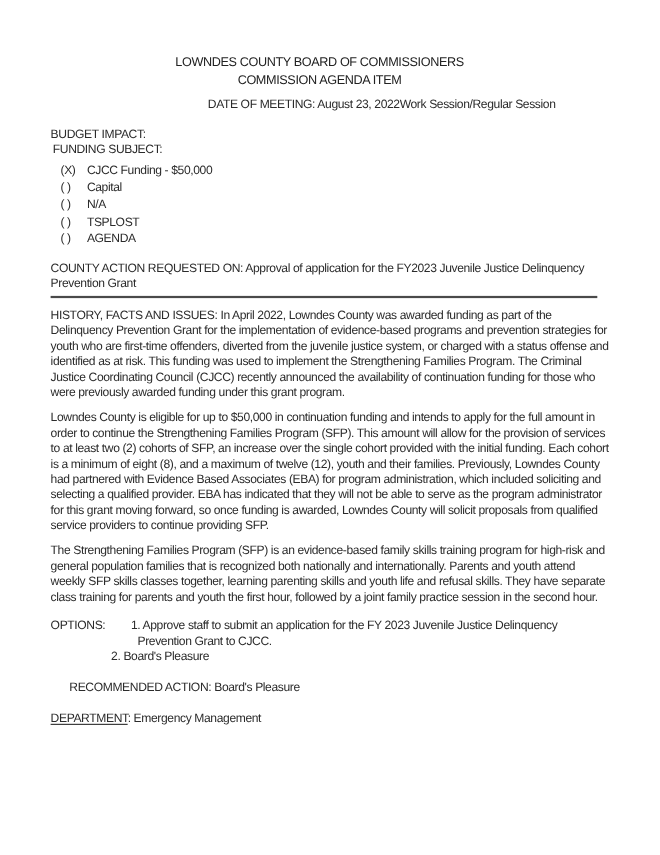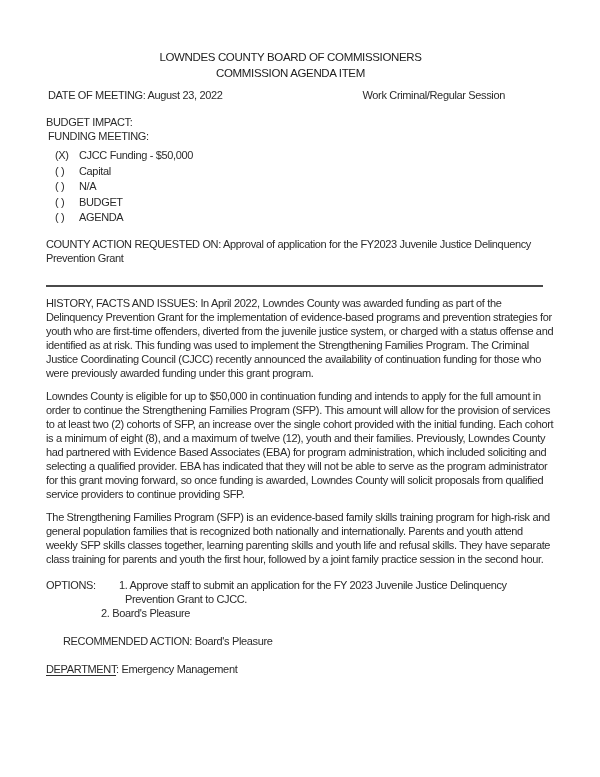--- a/index.html
+++ b/index.html
@@ -25,35 +25,35 @@
     line-height: 15.5px;
     color: #222222;
   }
   .subject-line {
     margin-top: 14px;
     padding-left: 2px;
   }
   .date-row {
     margin-top: 7px;
     display: flex;
-    justify-content: space-between;
+    justify-content: flex-end;
     align-items: flex-start;
     padding-left: 2px;
   }
   .session { margin-right: 30px; white-space: nowrap; }
   .budget-impact { margin-top: 13px; }
   .funding-source { padding-left: 2px; }
   .checkbox-list { margin-top: 5px; margin-left: 9px; }
   .cb-row { line-height: 15.5px; display: flex; }
   .cb-mark { width: 17px; white-space: pre; }
   .cb-label { margin-left: 7px; }
   .county-action {
     margin-top: 11px;
     width: 497px;
-    padding-bottom: 20px;
+    padding-bottom: 4px;
     border-bottom: 2px solid #4a4a4a;
   }
   .para { margin-top: 9px; width: 509px; }
   .options-row {
     margin-top: 12px;
     display: flex;
   }
   .options-label { width: 48px; white-space: nowrap; }
   .options-items { margin-left: 1px; width: 462px; }
   .opt-item { padding-left: 6px; }
@@ -70,42 +70,42 @@
   <div class="content">
 
     <div class="title-block">
       <div>LOWNDES COUNTY BOARD OF COMMISSIONERS</div>
       <div>COMMISSION AGENDA ITEM</div>
     </div>
 
 
     <div class="date-row">
       <div>DATE OF MEETING: August 23, 2022</div>
-      <div class="session">Work Criminal/Regular Session</div>
+      <div class="session">Work Session/Regular Session</div>
     </div>
 
     <div class="budget-impact">BUDGET IMPACT:</div>
-    <div class="funding-source">FUNDING MEETING:</div>
+    <div class="funding-source">FUNDING SUBJECT:</div>
 
     <div class="checkbox-list">
       <div class="cb-row">
         <span class="cb-mark">(X)</span>
         <span class="cb-label">CJCC Funding - $50,000</span>
       </div>
       <div class="cb-row">
         <span class="cb-mark">( )</span>
         <span class="cb-label">Capital</span>
       </div>
       <div class="cb-row">
         <span class="cb-mark">( )</span>
         <span class="cb-label">N/A</span>
       </div>
       <div class="cb-row">
         <span class="cb-mark">( )</span>
-        <span class="cb-label">BUDGET</span>
+        <span class="cb-label">TSPLOST</span>
       </div>
       <div class="cb-row">
         <span class="cb-mark">( )</span>
         <span class="cb-label">AGENDA</span>
       </div>
     </div>
 
     <div class="county-action">COUNTY ACTION REQUESTED ON: Approval of application for the FY2023 Juvenile Justice Delinquency Prevention Grant</div>
 
     <div class="para">HISTORY, FACTS AND ISSUES: In April 2022, Lowndes County was awarded funding as part of the Delinquency Prevention Grant for the implementation of evidence-based programs and prevention strategies for youth who are first-time offenders, diverted from the juvenile justice system, or charged with a status offense and identified as at risk.  This funding was used to implement the Strengthening Families Program.  The Criminal Justice Coordinating Council (CJCC) recently announced the availability of continuation funding for those who were previously awarded funding under this grant program.</div>

